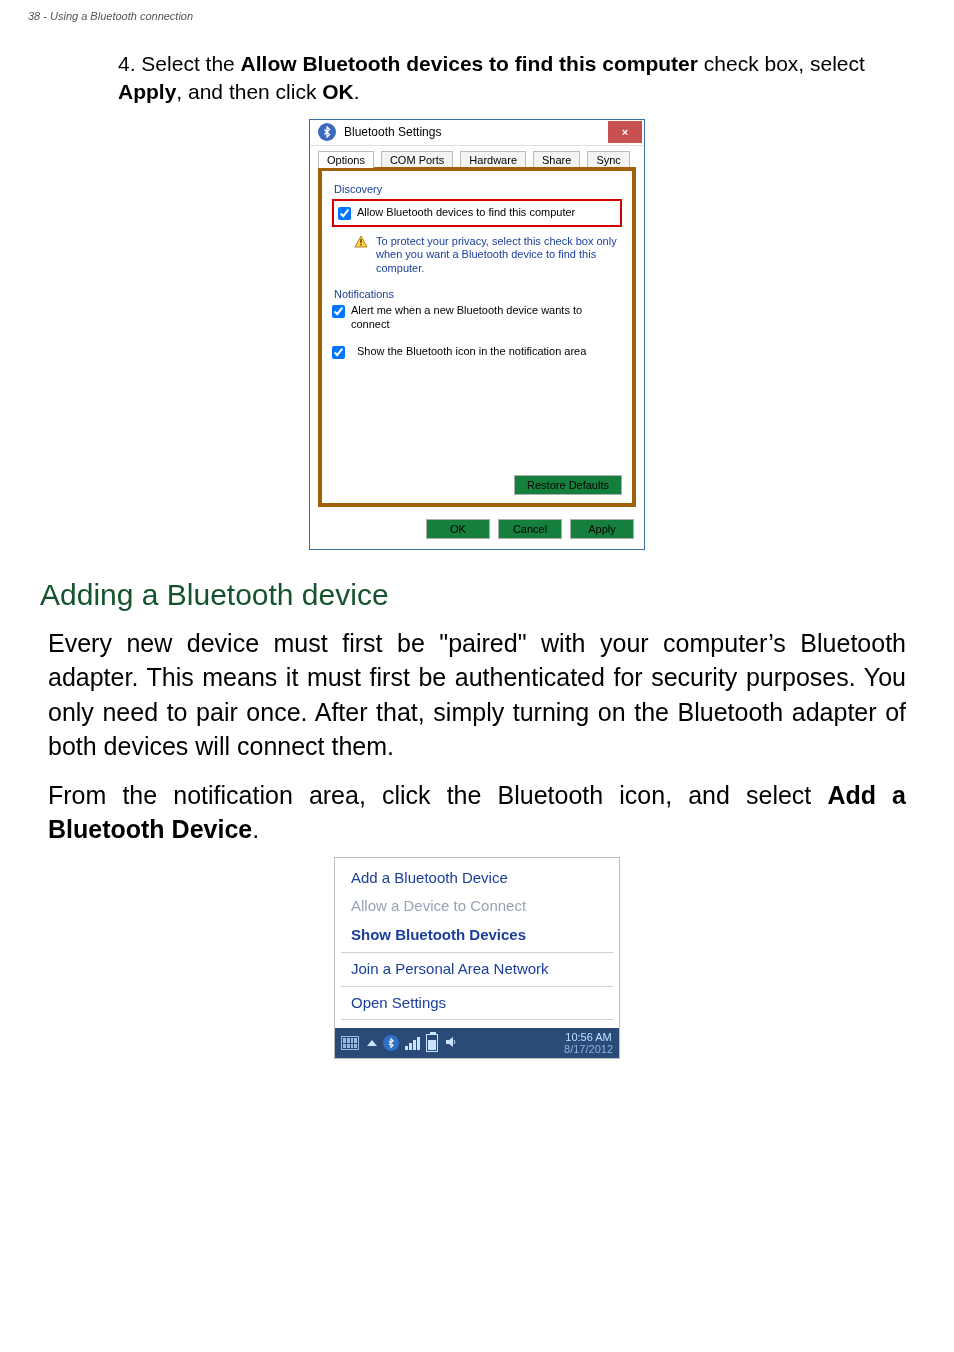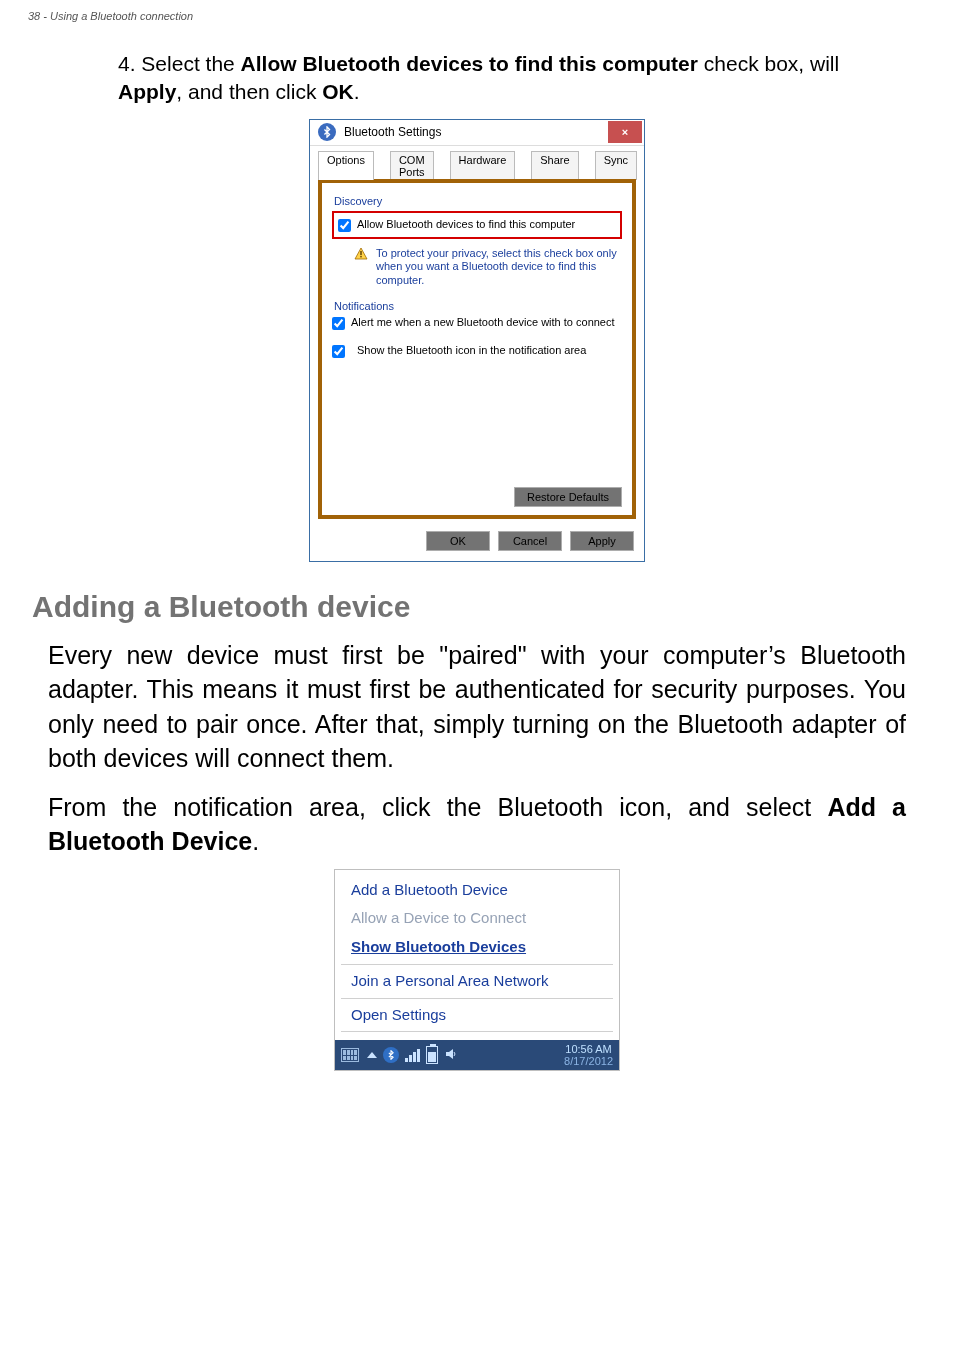--- a/index.html
+++ b/index.html
@@ -6,61 +6,61 @@
   html, body { width: 954px; height: 1352px; font-family: Arial, Helvetica, sans-serif; background: #fff; color: #000; }
   .page { padding: 10px 28px 0 28px; }
   .page-header { font-size: 11px; font-style: italic; color: #555; margin-bottom: 28px; }
 
   .step-text { font-size: 21px; line-height: 1.35; margin: 0 18px 12px 90px; }
   .step-text .bold { font-weight: 700; }
 
   .body-text { font-size: 25px; line-height: 1.38; margin: 14px 20px 0 20px; text-align: justify; }
   .body-text .bold { font-weight: 700; }
 
-  h2.section-title { font-size: 30px; font-weight: 700; color: #737373; margin: 28px 0 12px 4px; }
+  h2.section-title { font-size: 30px; font-weight: 400; color: #14532d; margin: 28px 0 12px 12px; }
 
   
   .dialog-wrap { display: flex; justify-content: center; margin: 6px 0 10px 0; }
   .dialog { width: 336px; border: 1px solid #3a6ea5; font-size: 11px; color: #000; background: #fff; }
   .dlg-titlebar { display: flex; align-items: center; height: 26px; background: #fff; border-bottom: 1px solid #ddd; position: relative; }
   .dlg-titlebar .bt-circle { width: 18px; height: 18px; border-radius: 50%; background: #3a6bbf; color: #fff; display: flex; align-items: center; justify-content: center; margin: 0 8px; }
   .dlg-titlebar .bt-circle svg { width: 10px; height: 12px; }
   .dlg-title { flex: 1; font-size: 12px; }
   .dlg-close { width: 34px; height: 22px; background: #c75050; color: #fff; display: flex; align-items: center; justify-content: center; font-weight: 700; margin-right: 2px; }
 
-  .dlg-tabs { display: flex; gap: 17px; padding: 4px 8px 0 8px; font-size: 11px; }
+  .dlg-tabs { display: flex; gap: 8px; padding: 4px 8px 0 8px; font-size: 11px; }
   .dlg-tab { border: 1px solid #bbb; border-bottom: none; padding: 2px 8px; background: #fff; margin-right: -1px; position: relative; top: 1px; }
   .dlg-tab.active { background: #fff; z-index: 2; }
   .dlg-tab.inactive { background: #f4f4f4; }
   .dlg-body-border { border: 4px solid #a16207; margin: 0 8px 6px 8px; padding: 10px 10px 8px 10px; min-height: 340px; position: relative; }
 
   .group-label { color: #1a3e9c; font-size: 11px; margin: 2px 0 4px 2px; }
   .red-box { border: 2px solid #d40000; padding: 3px 4px; margin: 0 0 8px 0; }
   .chk-row { display: flex; align-items: flex-start; gap: 6px; font-size: 11px; line-height: 1.25; margin: 2px 0; }
   .chk-row input[type=checkbox] { margin-top: 1px; }
 
   .warn-row { display: flex; gap: 8px; color: #1a3e9c; font-size: 11px; line-height: 1.25; margin: 0 0 12px 22px; }
   .warn-tri { width: 14px; height: 14px; flex-shrink: 0; display: flex; align-items: center; justify-content: center; }
   .warn-tri svg { width: 14px; height: 14px; }
 
   .notif-block { margin-top: 4px; }
   .show-icon-row { margin-top: 14px; gap: 12px; }
 
   .restore-row { position: absolute; right: 10px; bottom: 8px; }
-  .dlg-btn { border: 1px solid #adadad; background: #737373; font-size: 11px; padding: 3px 12px; min-width: 64px; text-align: center; }
+  .dlg-btn { border: 1px solid #adadad; background: #15803d; font-size: 11px; padding: 3px 12px; min-width: 64px; text-align: center; }
 
   .dlg-footer { display: flex; justify-content: flex-end; gap: 8px; padding: 6px 10px 10px 0; }
 
   
   .tray-wrap { display: flex; justify-content: center; margin-top: 10px; }
   .tray { width: 286px; border: 1px solid #bfbfbf; background: #fff; }
   .tray-list { padding: 6px 0; }
   .tray-item { padding: 5px 16px; font-size: 15px; color: #1a3e9c; line-height: 1.25; }
   .tray-item.disabled { color: #96a2b5; }
-  .tray-item.bold { font-weight: 700; color: #1a3e9c; text-decoration: underline; }
+  .tray-item.bold { font-weight: 700; color: #1a3e9c; }
   .tray-sep { height: 1px; background: #d0d0d0; margin: 2px 6px; }
 
   .taskbar { height: 30px; background: #2a4a78; display: flex; align-items: center; padding: 0 6px; gap: 8px; color: #cbe3ff; font-size: 11px; }
   .tb-seg { display: flex; align-items: center; gap: 6px; }
   .tb-kb { width: 18px; height: 14px; border: 1px solid #9bbbe0; display: grid; grid-template-columns: repeat(4,1fr); grid-template-rows: repeat(2,1fr); gap: 1px; padding: 1px; }
   .tb-kb span { background: #9bbbe0; }
   .tb-chevup { width: 0; height: 0; border-left: 5px solid transparent; border-right: 5px solid transparent; border-bottom: 6px solid #cbe3ff; }
   .tb-bt-circle { width: 16px; height: 16px; border-radius: 50%; background: #2f6fc5; display: flex; align-items: center; justify-content: center; }
   .tb-bt-circle svg { width: 8px; height: 10px; fill: #fff; stroke: #fff; }
   .tb-bars { display: flex; align-items: flex-end; gap: 1px; height: 14px; }
@@ -75,21 +75,21 @@
 
   .btpath { stroke:#fff; stroke-width:1.5; fill:none; }
 </style>
 </head>
 <body>
 <div class="page">
 
   <div class="page-header">38 - Using a Bluetooth connection</div>
 
   <p class="step-text">
-    <span>4. Select the </span><span class="bold">Allow Bluetooth devices to find this computer</span><span> check box, will </span><span class="bold">Apply</span><span>, and then click </span><span class="bold">OK</span><span>.</span>
+    <span>4. Select the </span><span class="bold">Allow Bluetooth devices to find this computer</span><span> check box, select </span><span class="bold">Apply</span><span>, and then click </span><span class="bold">OK</span><span>.</span>
   </p>
 
   <div class="dialog-wrap">
     <div class="dialog">
       <div class="dlg-titlebar">
         <div class="bt-circle">
           <svg viewBox="0 0 10 14">
               <path class="btpath" d="M2 4 L8 10 L5 13 L5 1 L8 4 L2 10"></path>
             </svg>
         </div>
@@ -121,21 +121,21 @@
                 <rect x="6.3" y="9" width="1.4" height="1.4" fill="#5b3b00"></rect>
               </svg>
           </div>
           <div>To protect your privacy, select this check box only when you want a Bluetooth device to find this computer.</div>
         </div>
 
         <div class="notif-block">
           <div class="group-label">Notifications</div>
           <label class="chk-row">
             <input type="checkbox" checked="" style="">
-            <span>Alert me when a new Bluetooth device with to connect</span>
+            <span>Alert me when a new Bluetooth device wants to connect</span>
           </label>
         </div>
 
         <label class="chk-row show-icon-row">
           <input type="checkbox" checked="" style="">
           <span>Show the Bluetooth icon in the notification area</span>
         </label>
 
         <div class="restore-row">
           <div class="dlg-btn">Restore Defaults</div>

